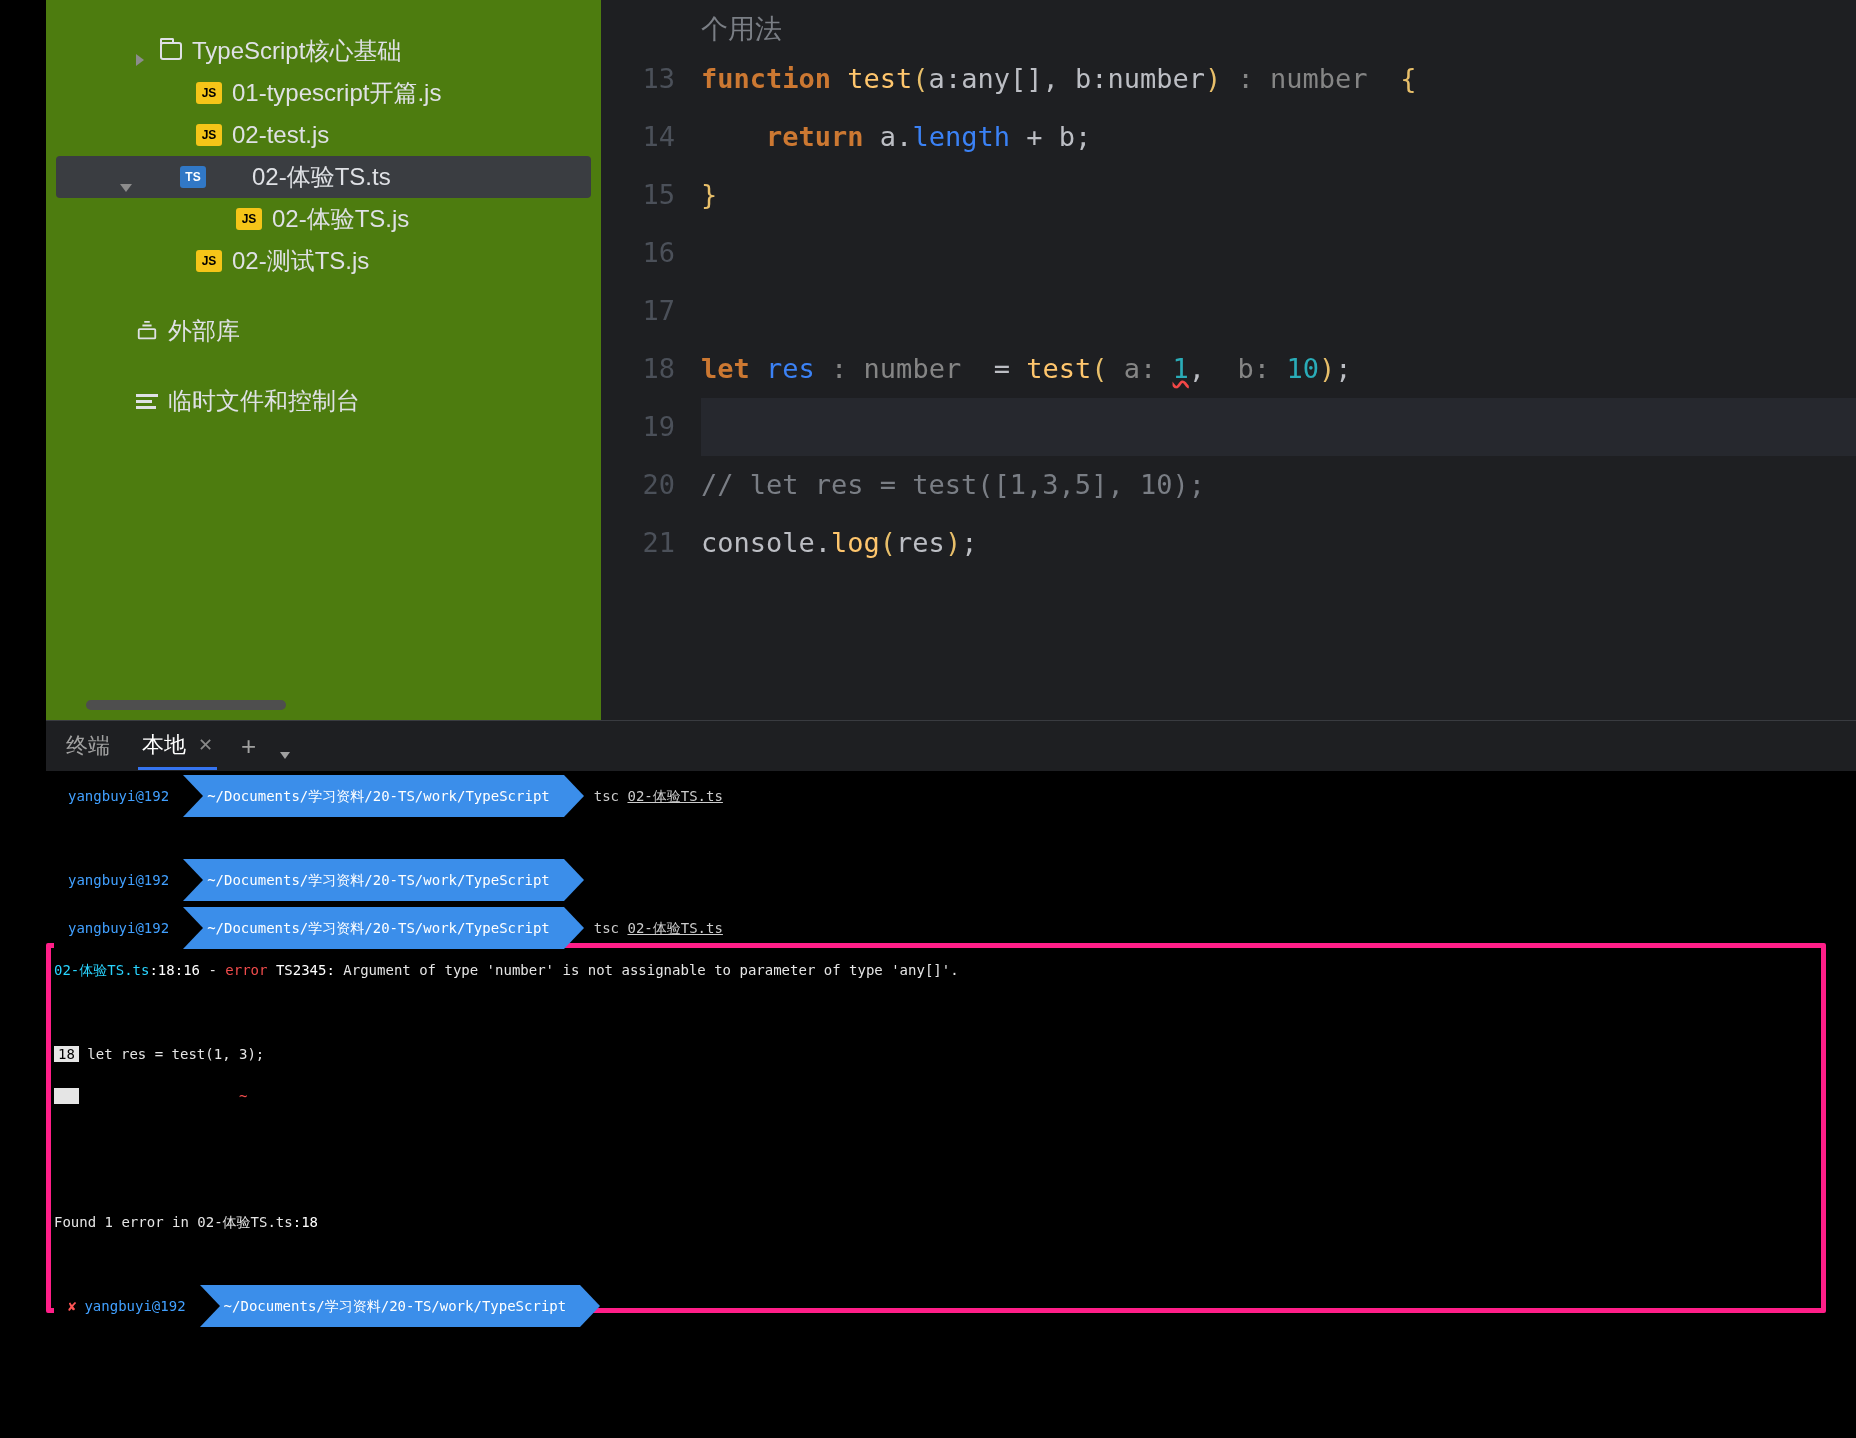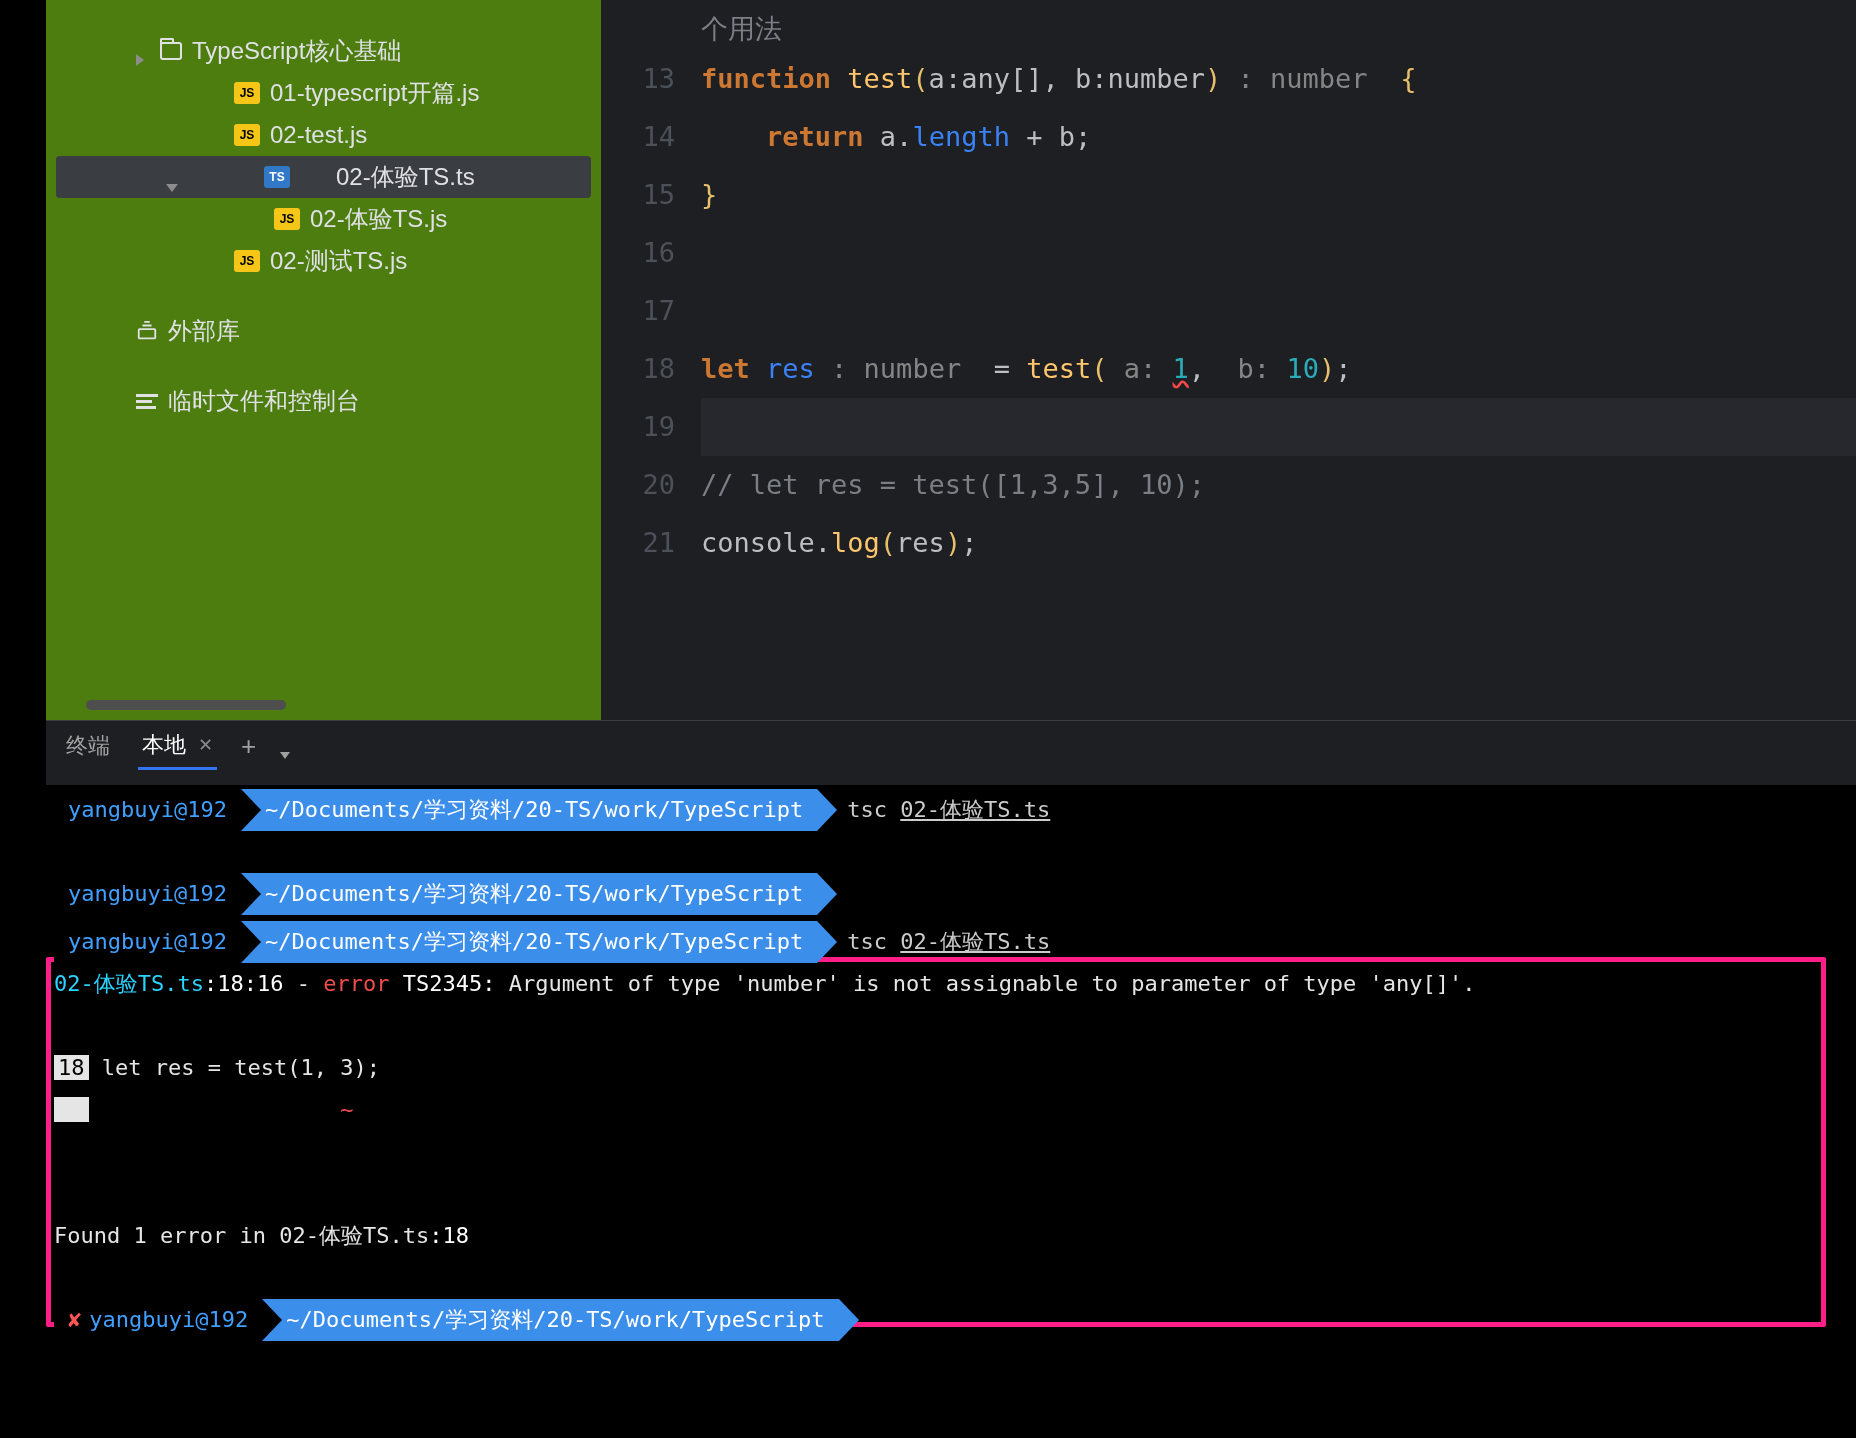--- a/index.html
+++ b/index.html
@@ -48,21 +48,21 @@
   background: #3a3d41;
   border-radius: 4px;
   margin: 0 10px;
   padding-left: 6px;
 }
 .indent-1 { padding-left: 90px; }
 .indent-2 { padding-left: 120px; }
 .indent-1b { padding-left: 150px; }
 .indent-3 { padding-left: 190px; }
 .indent-0 { padding-left: 90px; margin-top: 28px; }
-.tree-row.selected.indent-2 { margin:0 10px; padding-left: 110px; gap: 46px; }
+.tree-row.selected.indent-2 { margin:0 10px; padding-left: 64px; gap: 46px; }
 .chevron {
   width: 14px;
   height: 14px;
   display: inline-block;
 }
 .chevron.right::before {
   content: "";
   display: inline-block;
   border-left: 8px solid #8c8c8c;
   border-top: 6px solid transparent;
@@ -78,21 +78,20 @@
 .file-icon {
   width: 26px;
   height: 22px;
   border-radius: 3px;
   font-size: 12px;
   font-weight: bold;
   display: inline-flex;
   align-items: center;
   justify-content: center;
   color: #000;
-  margin-left: 38px;
 }
 .file-icon.js { background: #f5c518; }
 .file-icon.ts { background: #3178c6; color: #fff; }
 .folder-icon {
   width: 22px;
   height: 18px;
   border: 2px solid #dfe1e5;
   border-radius: 3px;
   position: relative;
 }
@@ -219,26 +218,25 @@
 .term-dd::before{
   content:"";
   display:inline-block;
   border-top: 7px solid #a0a0a0;
   border-left: 5px solid transparent;
   border-right: 5px solid transparent;
 }
 .term-body {
   flex: 1;
   background: #000;
-  font-size: 22px;
+  font-size: 14px;
   line-height: 42px;
   padding: 4px 8px;
   font-family: "Menlo", monospace;
   position: relative;
-  margin-top: 14px;
 }
 .prompt-line {
   display: flex;
   align-items: center;
   height: 42px;
   margin-bottom: 0;
 }
 .prompt-seg {
   padding: 0 14px;
   height: 42px;

